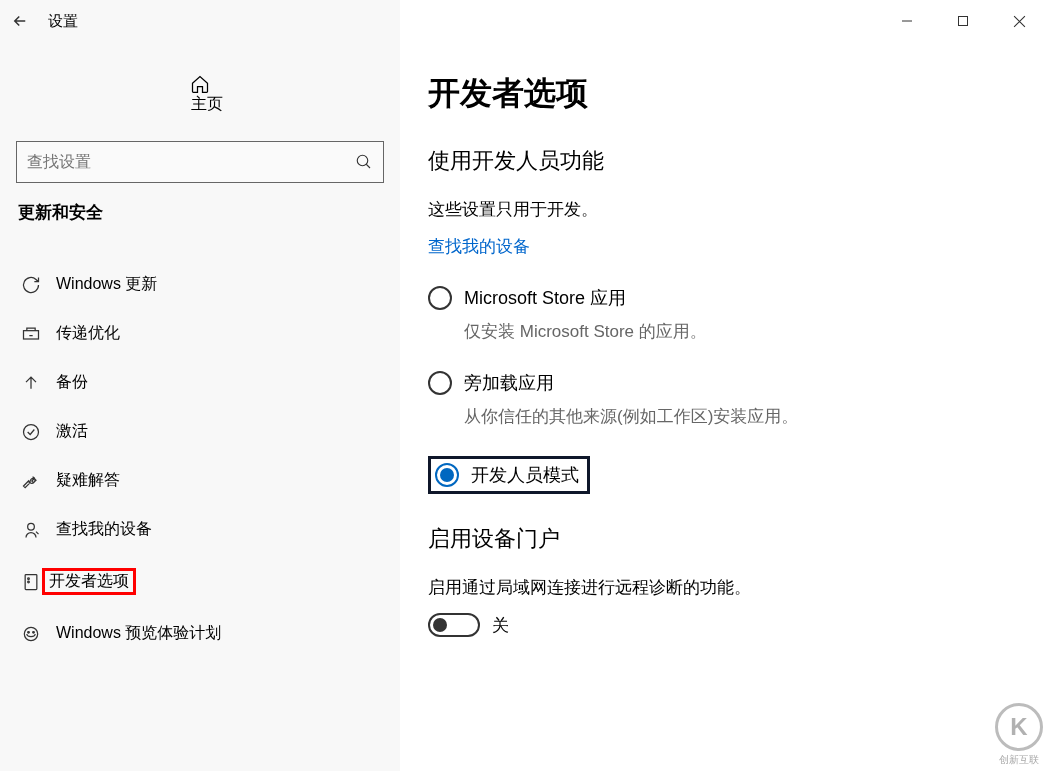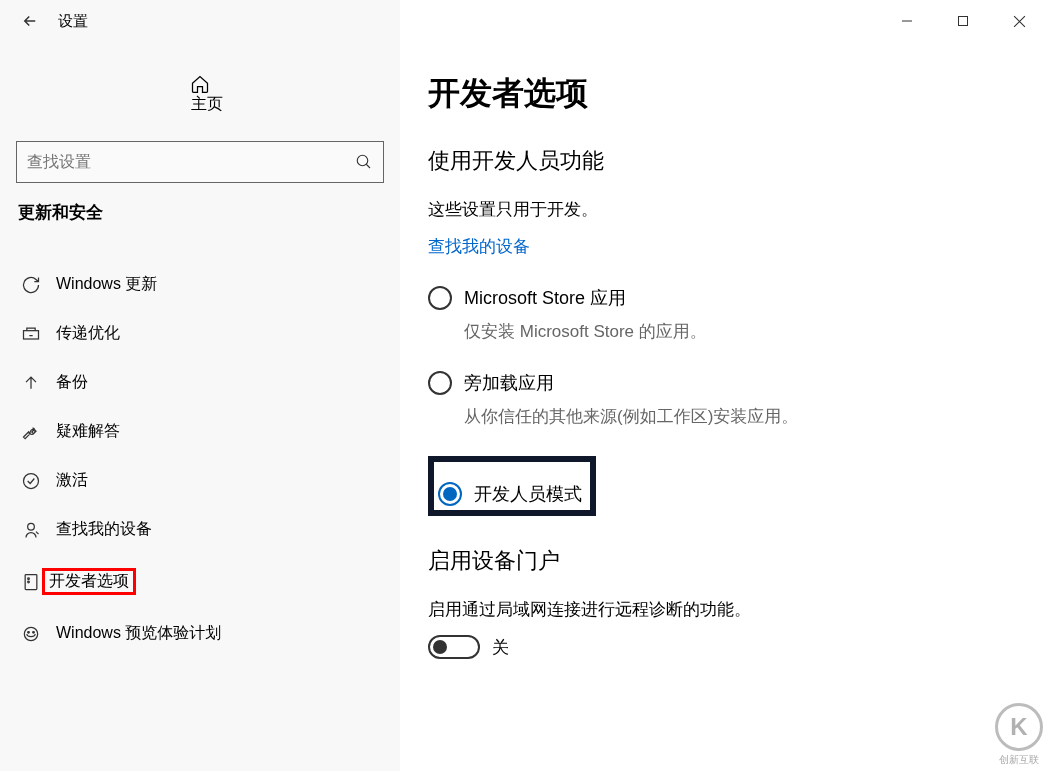--- a/index.html
+++ b/index.html
@@ -1,18 +1,18 @@
 <!DOCTYPE html>
 <html><head>
 <meta charset="utf-8">
 <style>
 * { margin: 0; padding: 0; box-sizing: border-box; font-family: "Microsoft YaHei", "Segoe UI", sans-serif; }
 body { width: 1047px; height: 771px; background: #fff; overflow: hidden; position: relative; }
 .titlebar { height: 42px; display: flex; align-items: center; justify-content: space-between; background: linear-gradient(to right, #f8f8f8 400px, #fff 400px); }
-.titlebar-left { display: flex; align-items: center; padding-left: 10px; }
+.titlebar-left { display: flex; align-items: center; }
 .back-btn { width: 40px; height: 40px; display: flex; align-items: center; justify-content: center; font-size: 18px; color: #333; }
 .title-text { font-size: 15px; margin-left: 8px; }
 .window-controls { display: flex; }
 .win-btn { width: 56px; height: 40px; display: flex; align-items: center; justify-content: center; color: #333; }
 .content { display: flex; height: calc(100% - 42px); }
 .sidebar { width: 400px; background: #f8f8f8; padding: 20px 16px 0 16px; }
 .home-row { display: flex; align-items: center; padding: 12px 4px 12px 4px; margin-bottom: 14px; flex-direction: column; }
 .home-icon { width: 22px; display: flex; justify-content: center; font-size: 18px; }
 .home-label { font-size: 16px; margin-left: 14px; }
 .search-box { display: flex; align-items: center; border: 1px solid #666; height: 42px; padding: 0 10px; margin-bottom: 18px; background: #fafafa; }
@@ -29,21 +29,21 @@
 .desc-text { font-size: 17px; margin-bottom: 14px; }
 .link-text { color: #0066cc; font-size: 17px; display: inline-block; margin-bottom: 28px; }
 .radio-group { margin-bottom: 30px; }
 .radio-item { margin-bottom: 28px; }
 .radio-row { display: flex; align-items: center; }
 .radio-circle { width: 24px; height: 24px; border: 2px solid #333; border-radius: 50%; display: inline-flex; align-items: center; justify-content: center; margin-right: 12px; }
 .radio-circle.checked { border-color: #0067c0; }
 .radio-dot { width: 14px; height: 14px; background: #0067c0; border-radius: 50%; }
 .radio-label { font-size: 18px; }
 .radio-desc { font-size: 17px; color: #666; margin-top: 10px; margin-left: 36px; }
-.radio-highlight { border: 6px solid #0f172a; padding: 20px 8px 4px 4px; display: inline-flex; }
+.radio-highlight { border: 3px solid #0f172a; padding: 4px 8px 4px 4px; display: inline-flex; }
 .toggle-row { display: flex; align-items: center; margin-top: 12px; }
 .toggle-pill { width: 52px; height: 24px; border: 2px solid #333; border-radius: 12px; position: relative; margin-right: 12px; }
 .toggle-knob { width: 14px; height: 14px; background: #333; border-radius: 50%; position: absolute; left: 3px; top: 3px; }
 .toggle-label { font-size: 17px; }
 .watermark { position: absolute; right: 4px; bottom: 4px; opacity: 0.65; }
 .watermark-inner { display: flex; flex-direction: column; align-items: center; font-size: 10px; color: #777; }
 .watermark-logo { width: 48px; height: 48px; border: 3px solid #999; border-radius: 50%; display: flex; align-items: center; justify-content: center; font-size: 24px; color: #888; font-weight: bold; margin-bottom: 2px; }
 svg { display: block; }
 </style>
 </head>
@@ -121,33 +121,33 @@
       <span class="nav-icon">
           <svg width="20" height="20" viewBox="0 0 24 24" fill="none" stroke="currentColor" stroke-width="1.5">
             <path d="M12 19V5M6 11l6-6 6 6"></path>
           </svg>
         </span>
       <span class="nav-label">备份</span>
     </div>
     <div class="nav-item">
       <span class="nav-icon">
           <svg width="20" height="20" viewBox="0 0 24 24" fill="none" stroke="currentColor" stroke-width="1.5">
-            <path d="M14 7a4 4 0 11-5 5l-6 6 2 2 6-6a4 4 0 015-5l-3 3 2 2 3-3z"></path>
-          </svg>
-        </span>
-      <span class="nav-label">疑难解答</span>
-    </div>
-    <div class="nav-item">
-      <span class="nav-icon">
-          <svg width="20" height="20" viewBox="0 0 24 24" fill="none" stroke="currentColor" stroke-width="1.5">
             <circle cx="12" cy="12" r="9"></circle>
             <path d="M8 12l3 3 5-6"></path>
           </svg>
         </span>
       <span class="nav-label">激活</span>
+    </div>
+    <div class="nav-item">
+      <span class="nav-icon">
+          <svg width="20" height="20" viewBox="0 0 24 24" fill="none" stroke="currentColor" stroke-width="1.5">
+            <path d="M14 7a4 4 0 11-5 5l-6 6 2 2 6-6a4 4 0 015-5l-3 3 2 2 3-3z"></path>
+          </svg>
+        </span>
+      <span class="nav-label">疑难解答</span>
     </div>
     <div class="nav-item">
       <span class="nav-icon">
           <svg width="20" height="20" viewBox="0 0 24 24" fill="none" stroke="currentColor" stroke-width="1.5">
             <circle cx="12" cy="8" r="4"></circle>
             <path d="M6 21a6 6 0 0112 0M18 14l3 3"></path>
           </svg>
         </span>
       <span class="nav-label">查找我的设备</span>
     </div>

